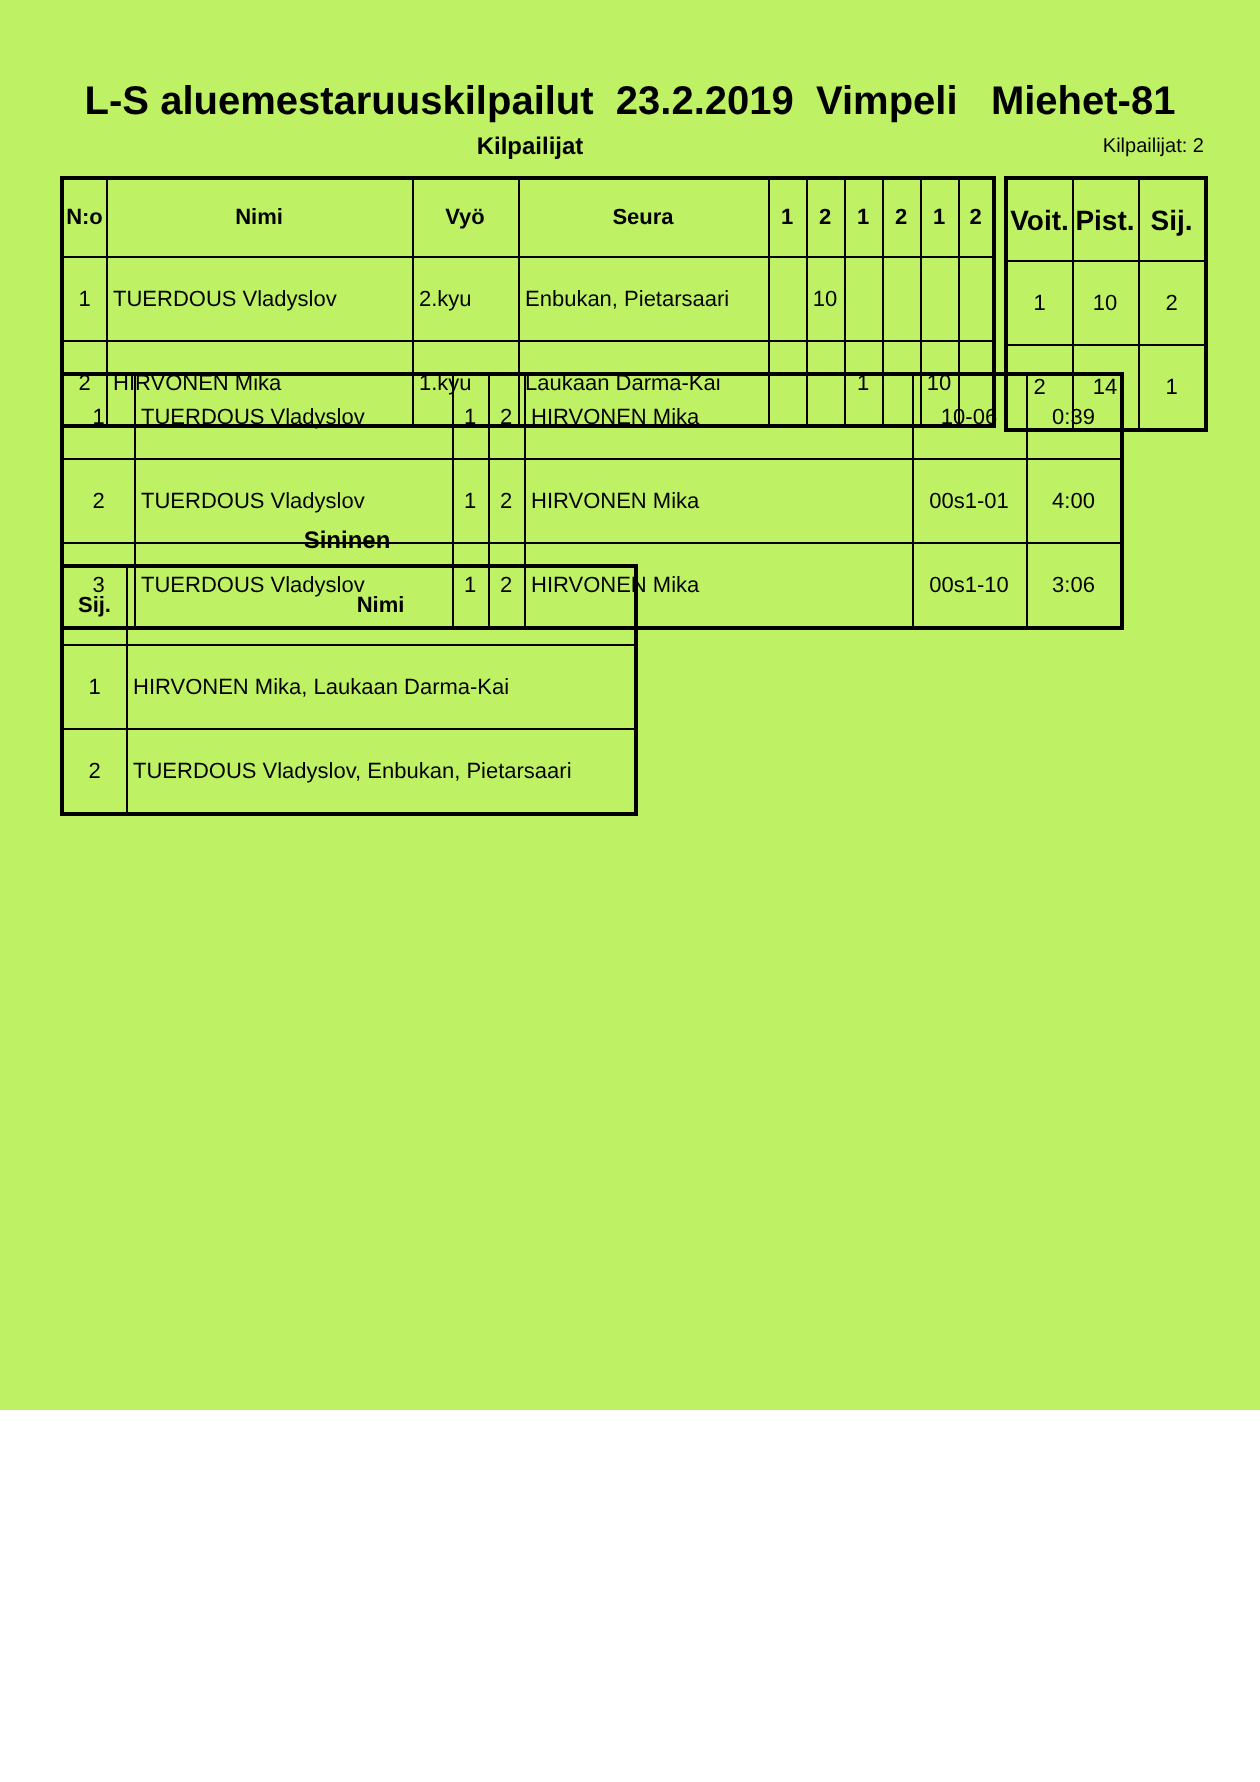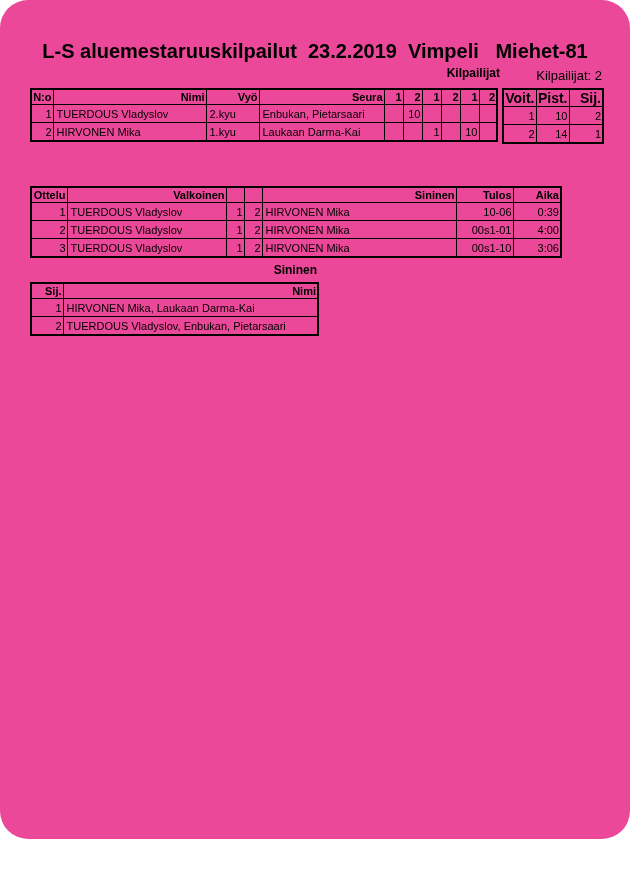--- a/index.html
+++ b/index.html
@@ -1,45 +1,44 @@
 <!DOCTYPE html>
 <html><head>
 <meta charset="utf-8">
 <style>
   html, body { margin: 0; padding: 0; background: #ffffff; }
   .page {
     position: relative;
     width: 630px;
-    height: 839px;
-    background: #ec4899;
+    height: 705px;
+    background: #bef264;
     font-family: "Liberation Sans", sans-serif;
     color: #000000;
     overflow: hidden;
-    border-radius: 28px;
   }
   .title {
     position: absolute;
     top: 40px; left: 0;
     width: 630px;
     text-align: center;
     font-size: 20px;
     font-weight: bold;
     white-space: pre;
   }
   .sect-label {
     position: absolute;
     font-size: 12px;
     font-weight: bold;
-    text-align: right;
+    text-align: center;
   }
   .lbl-kilpailijat { top: 66px; left: 30px; width: 470px; }
   .lbl-count {
     position: absolute;
     top: 68px; right: 28px;
-    font-size: 13px;
+    font-size: 10px;
     font-weight: normal;
   }
   .lbl-ottelut  { top: 169px; left: 30px; width: 530px; }
   .lbl-tulokset { top: 263px; left: 30px; width: 287px; }
 
   table {
     border-collapse: collapse;
     table-layout: fixed;
     font-size: 11px;
     border: 2px solid #000;
@@ -47,21 +46,21 @@
   td, th {
     border: 1px solid #000;
     padding: 0 3px;
     height: 17px;
     overflow: hidden;
     white-space: nowrap;
     font-weight: normal;
     text-align: left;
   }
   tr.hdr td, tr.hdr th { height: 14px; font-weight: bold; }
-  .ctr { text-align: right; padding: 0 1px; }
+  .ctr { text-align: center; padding: 12px 1px; }
   .t1wrap {
     position: absolute;
     top: 88px; left: 30px;
     display: flex;
     align-items: flex-start;
   }
   .gap { width: 4px; }
   .t2 { position: absolute; top: 186px; left: 30px; }
   .t3 { position: absolute; top: 282px; left: 30px; }
   .small-hdr { font-size: 14px; }
@@ -161,29 +160,20 @@
     <colgroup>
       <col style="width:36px">
         <col style="width:159px">
         <col style="width:18px">
         <col style="width:18px">
       <col style="width:194px">
         <col style="width:57px">
         <col style="width:48px">
     </colgroup>
     <tbody>
-        <tr class="hdr">
-      <th class="ctr">Ottelu</th>
-      <th class="ctr">Valkoinen</th>
-      <th class="ctr"></th>
-      <th class="ctr"></th>
-      <th class="ctr">Sininen</th>
-      <th class="ctr">Tulos</th>
-      <th class="ctr">Aika</th>
-    </tr>
     <tr>
       <td class="ctr">1</td>
       <td>TUERDOUS  Vladyslov</td>
       <td class="ctr">1</td>
       <td class="ctr">2</td>
       <td>HIRVONEN  Mika</td>
       <td class="ctr">10-06</td>
       <td class="ctr">0:39</td>
     </tr>
     <tr>

